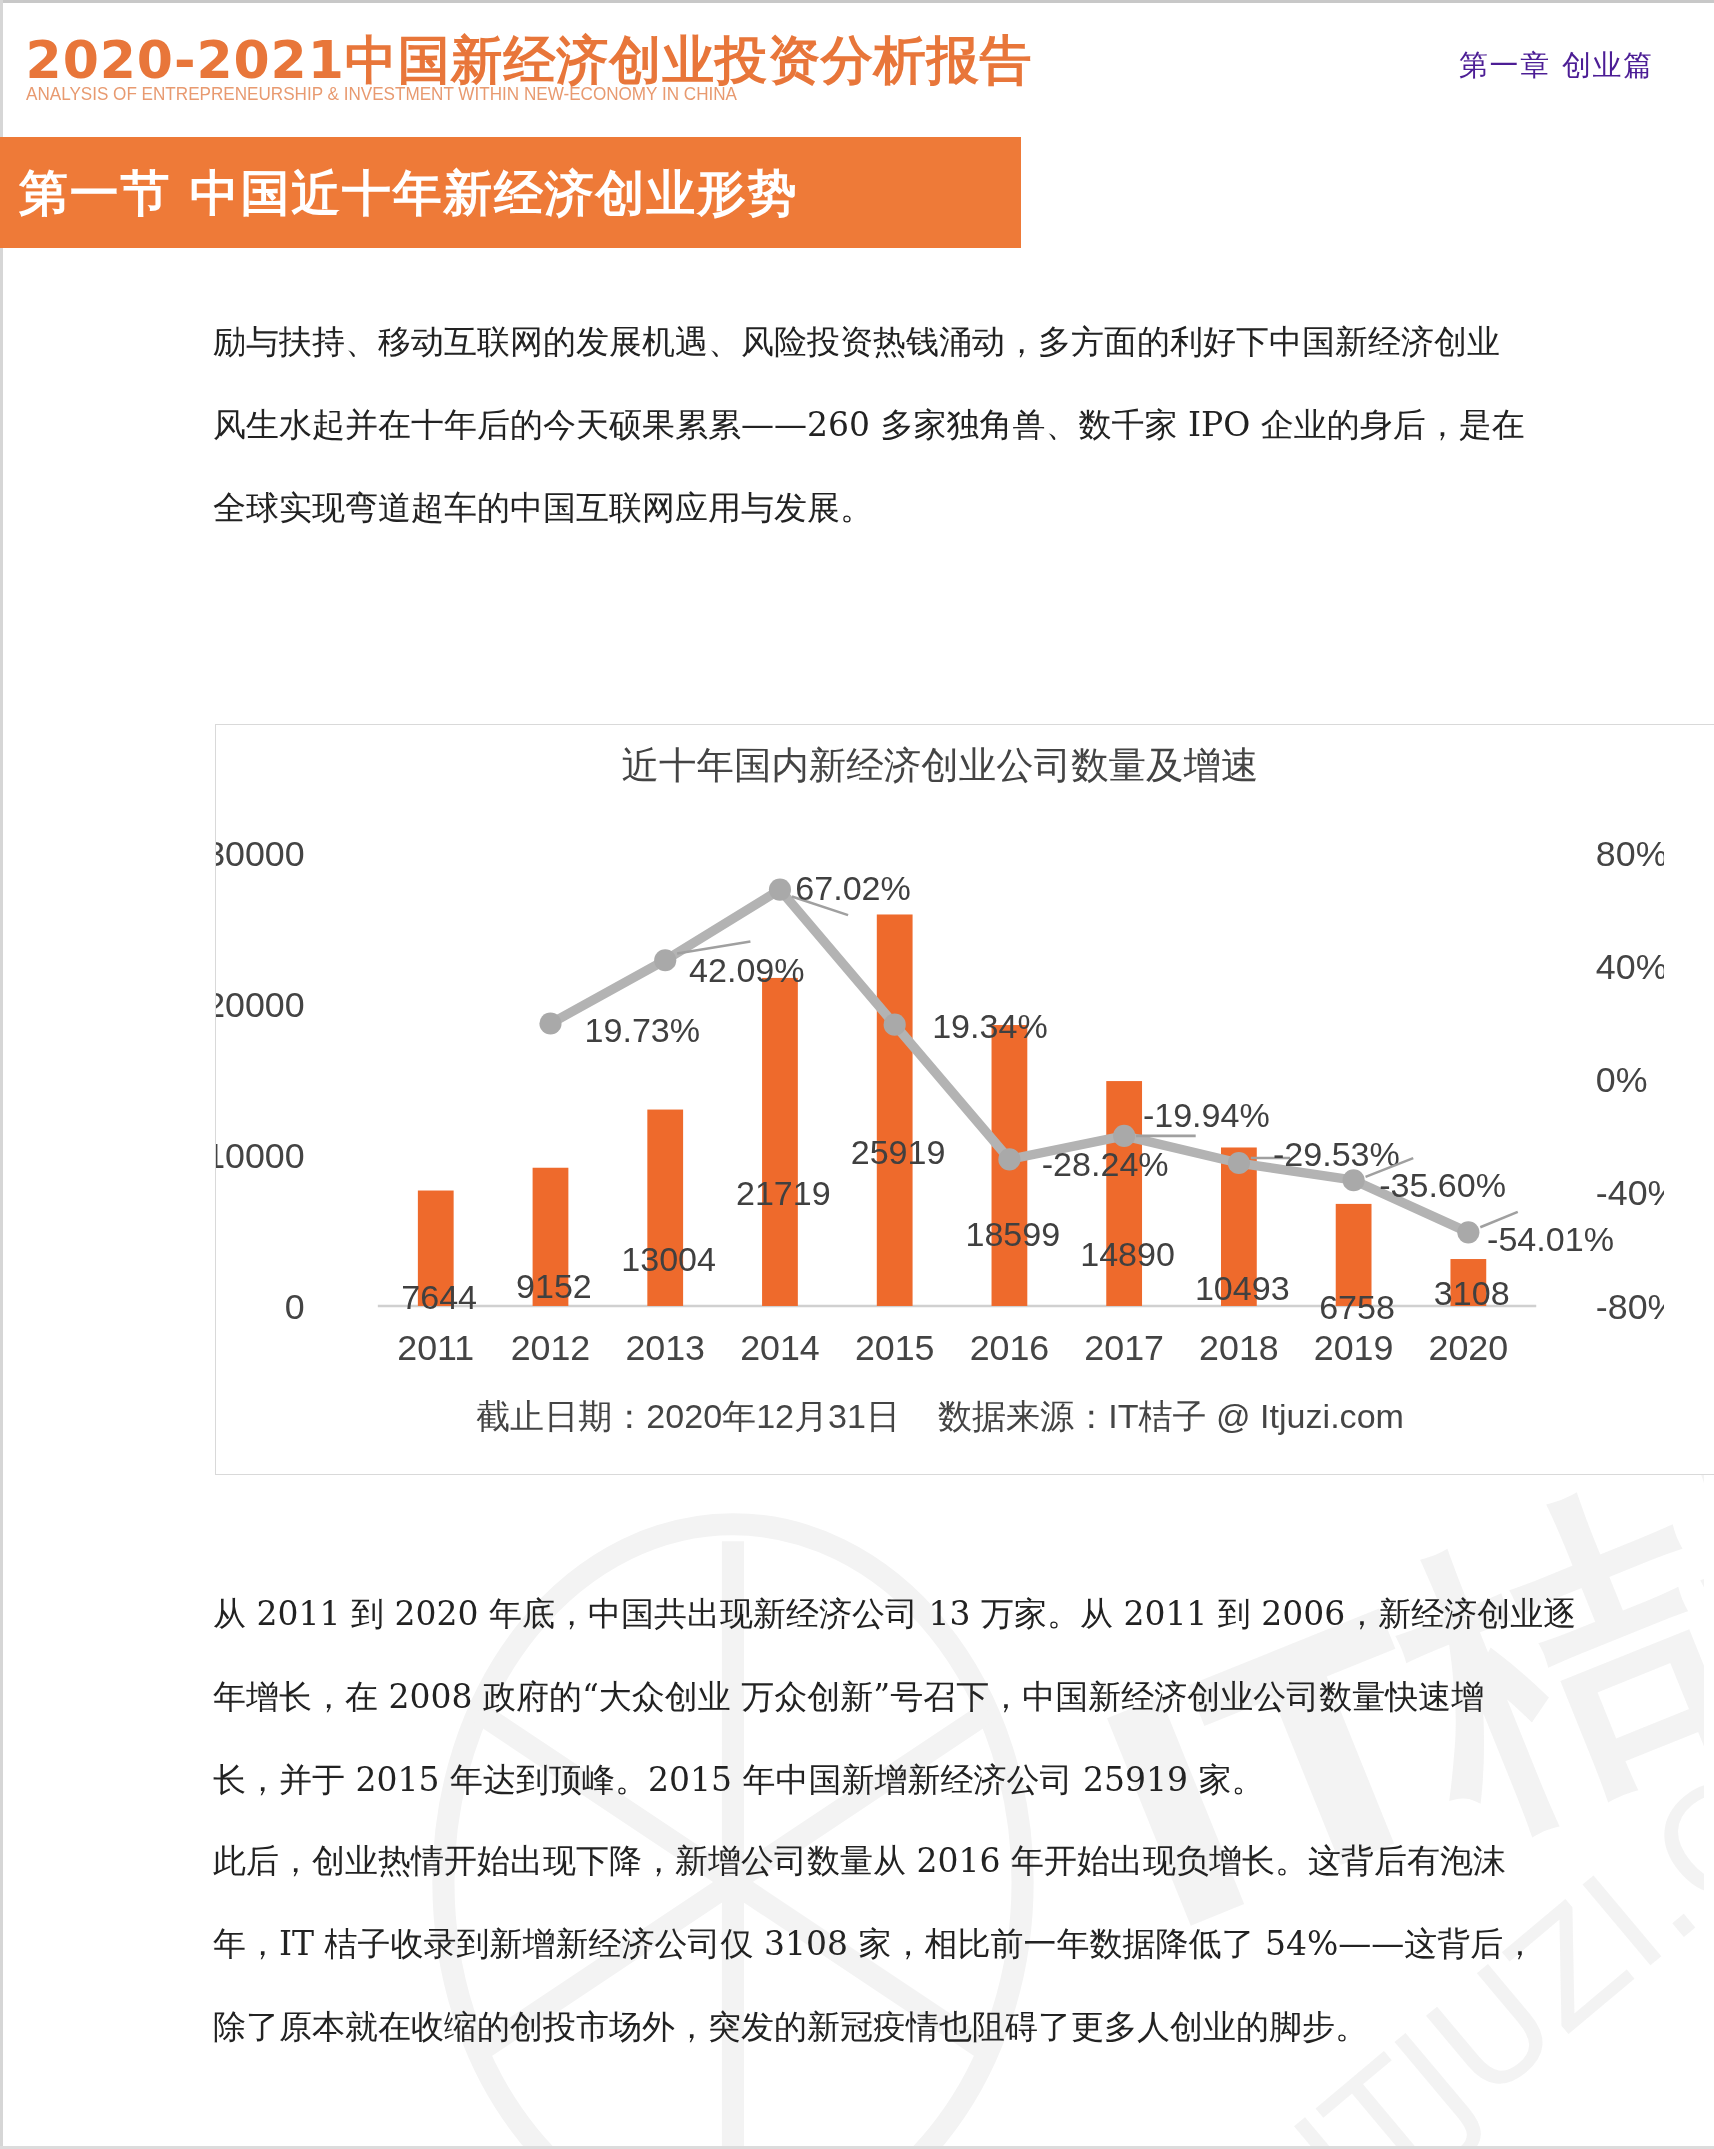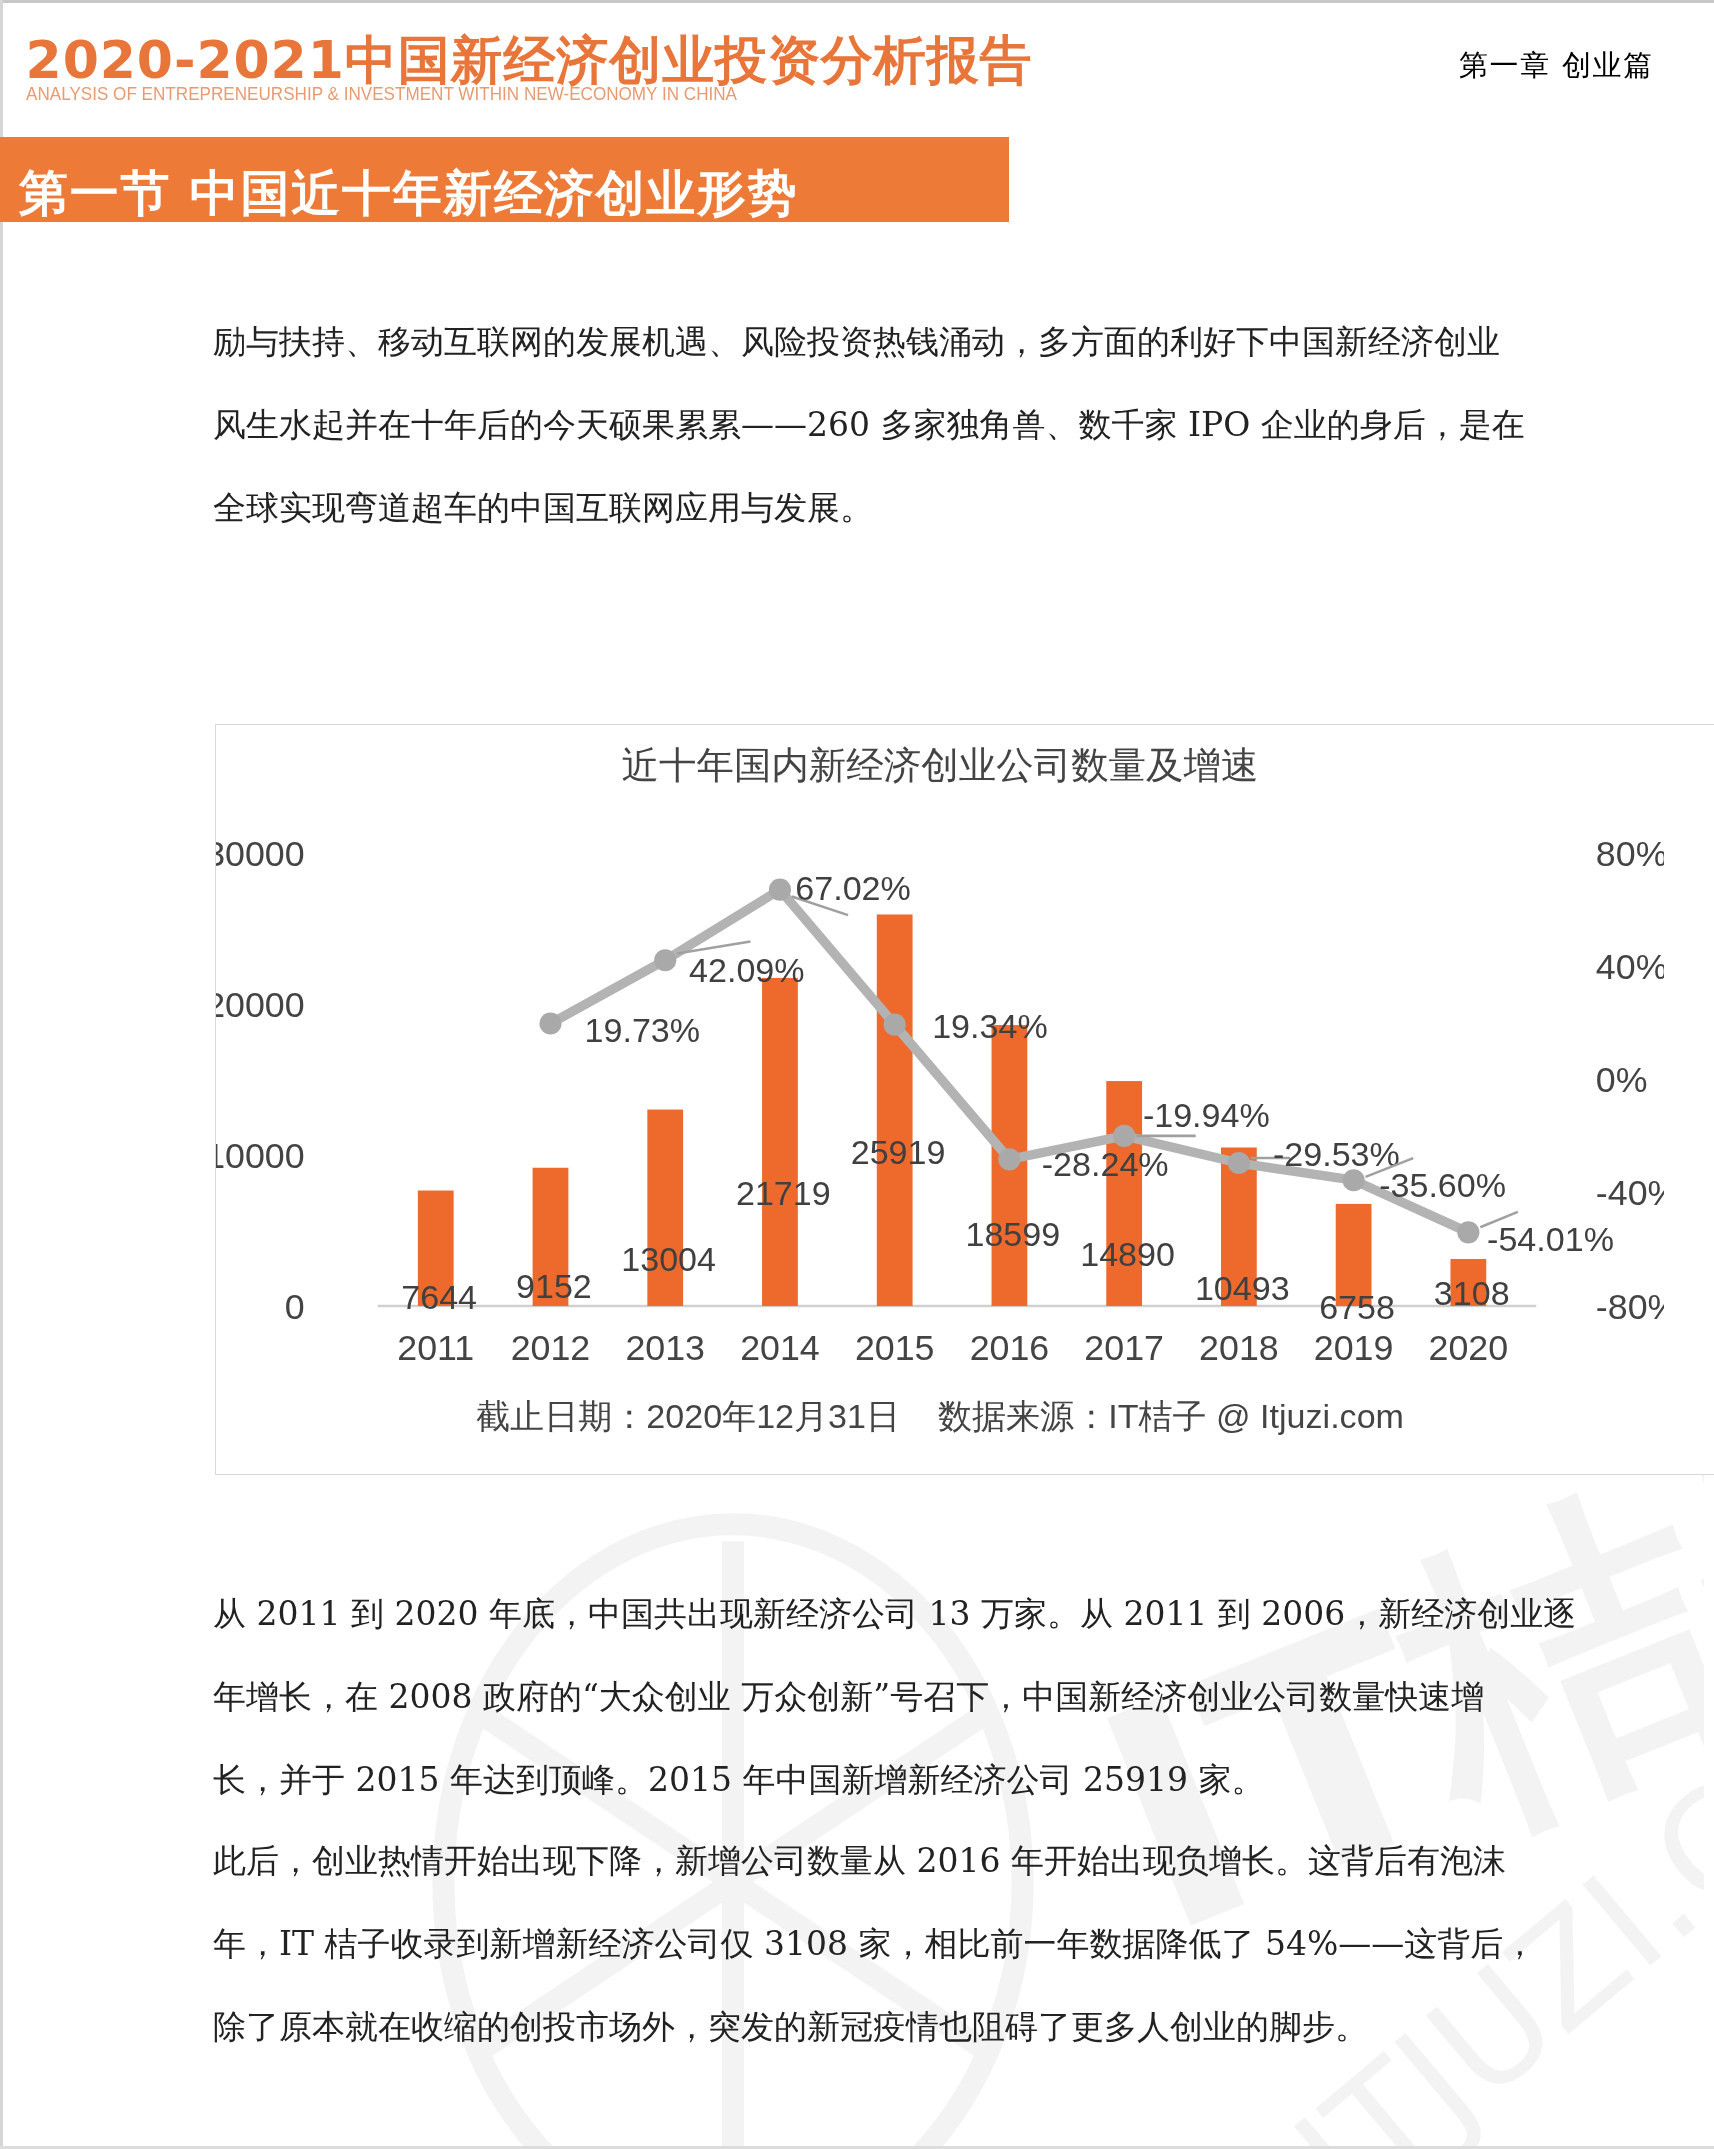--- a/index.html
+++ b/index.html
@@ -19,25 +19,26 @@
       white-space: nowrap;
     }
     .report-subtitle {
       position: absolute; left: 25.6px; top: 83px;
       font-family: "Liberation Sans", "DejaVu Sans", sans-serif;
       font-size: 19px; color: #e89a70; letter-spacing: 0px; white-space: nowrap;
       transform: scaleX(0.9); transform-origin: left top;
     }
     .chapter-label {
       position: absolute; right: 61px; top: 46px;
-      font-size: 29px; color: #000000; white-space: nowrap; letter-spacing: 1.7px;
+      font-size: 29px; color: #4c1d95; white-space: nowrap; letter-spacing: 1.7px;
     }
     .section-banner {
-      position: absolute; left: 0; top: 137px; width: 1009px; height: 85px;
+      position: absolute; left: 0; top: 137px; width: 1009px; height: 111px;
       background: #ee7a38;
+      padding-left: 12px;
     }
     .section-title {
       position: absolute; left: 19px; top: 24px;
       font-family: "DejaVu Sans", "Liberation Sans", sans-serif;
       font-size: 49px; font-weight: bold; color: #ffffff; white-space: nowrap;
       letter-spacing: 1.7px;
     }
     .para {
       position: absolute; left: 213px; width: 1448px;
       font-size: 33px; line-height: 83px; color: #222; text-align: justify;

